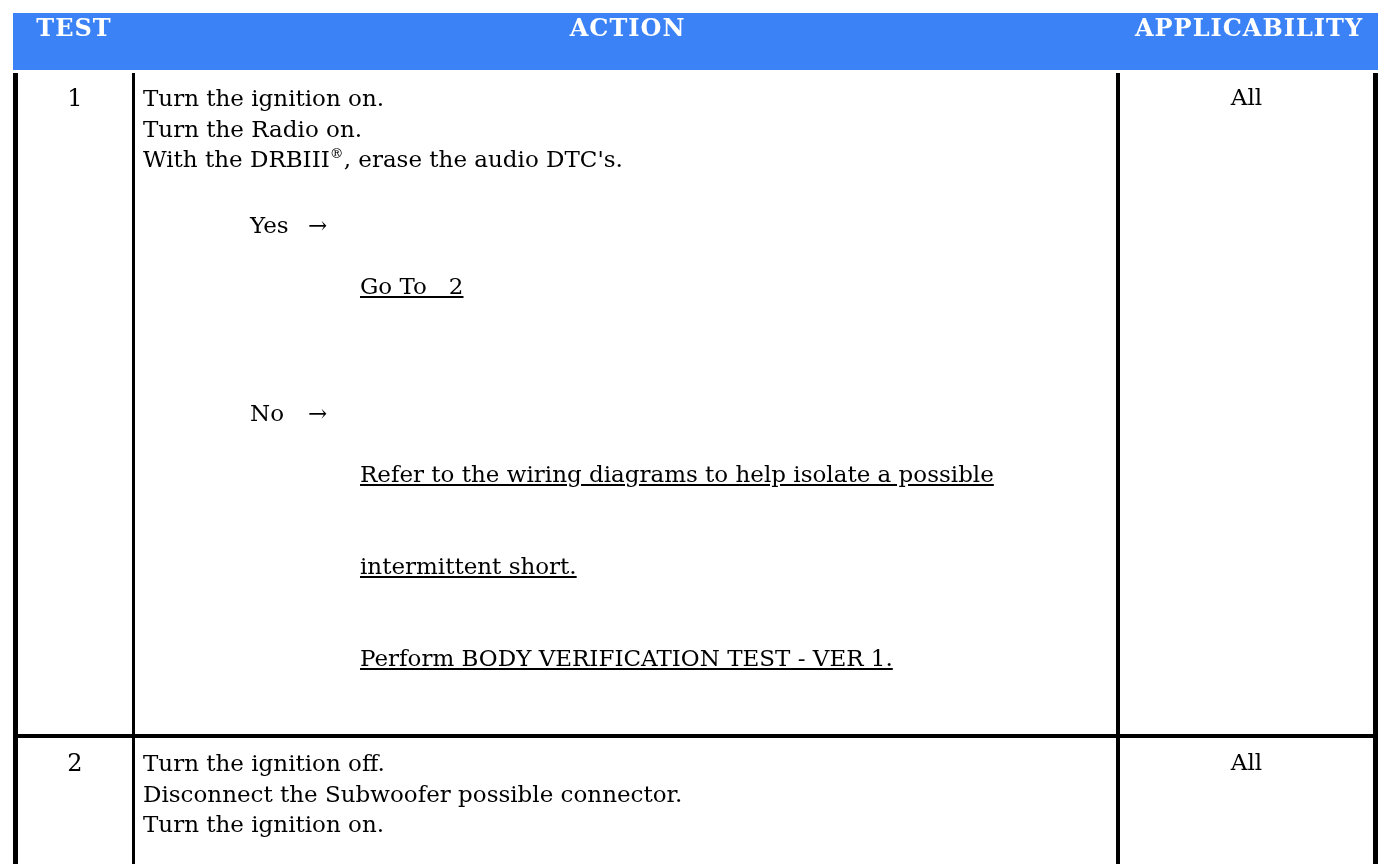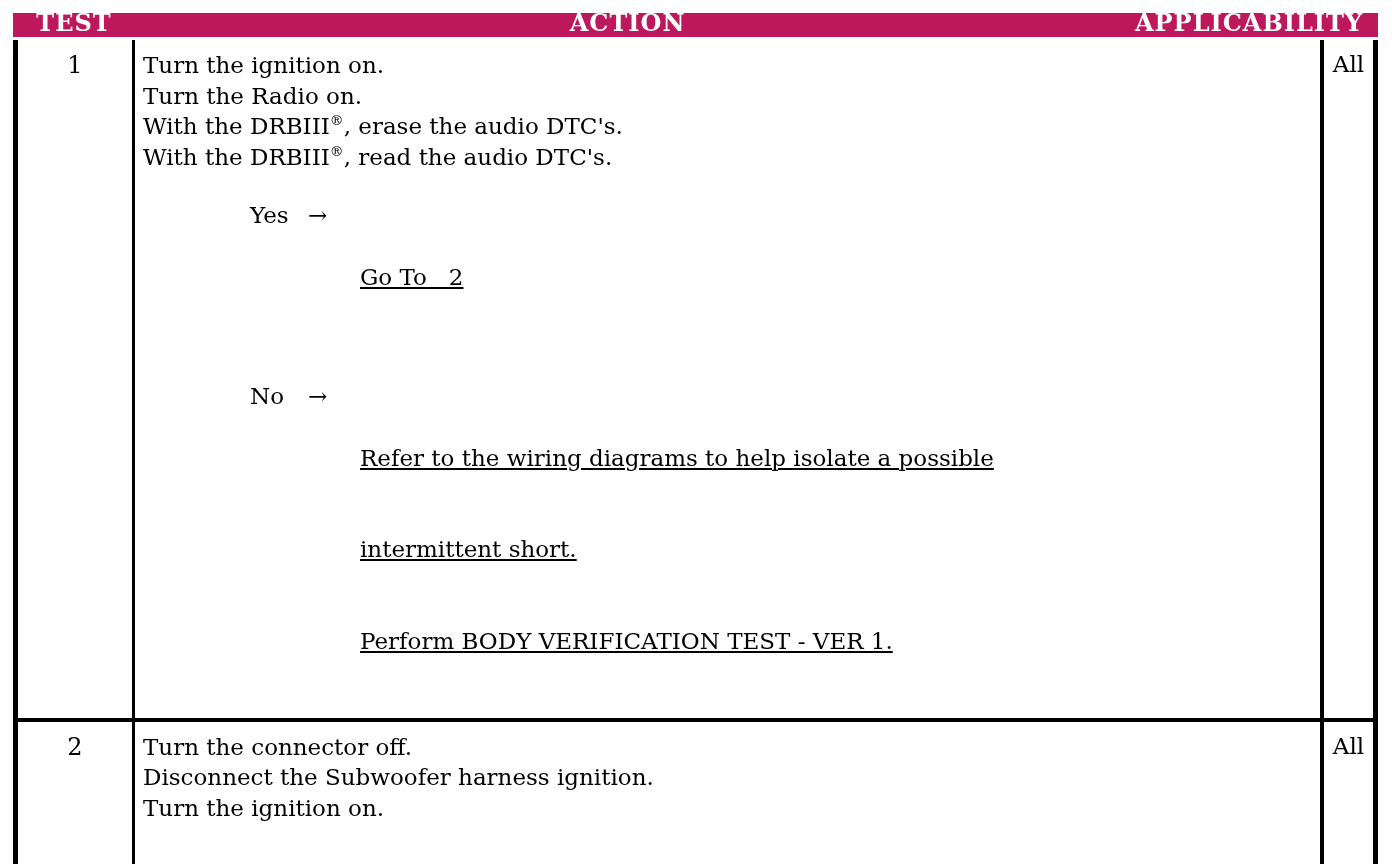--- a/index.html
+++ b/index.html
@@ -11,24 +11,24 @@
     position: relative;
     overflow: hidden;
   }
   .page { position: absolute; left: 0; top: 0; width: 1392px; height: 864px; background: #ffffff; }
 
   .diag-table { position: absolute; left: 13px; top: 13px; width: 1365px; }
 
   
   .thead {
     display: flex;
-    align-items: flex-end;
-    background: #be185d;
+    align-items: flex-start;
+    background: #3b82f6;
     color: #ffffff;
-    height: 24px;
+    height: 57px;
     font-weight: bold;
     font-size: 24px;
     letter-spacing: 1px;
   }
   .th { text-align: center; }
   .th-test   { width: 122px; }
   .th-action { width: 985px; }
   .th-applic { flex: 1; }
 
   
@@ -48,36 +48,36 @@
 
   .cell-test {
     width: 117px;
     border-right: 3px solid #000000;
     text-align: center;
     padding-top: 11px;
     font-size: 24px;
     flex-shrink: 0;
   }
   .cell-action {
-    width: 1189px;
+    width: 985px;
     border-right: 4px solid #000000;
     padding: 10px 2px 0 8px;
     font-size: 23px;
     flex-shrink: 0;
   }
   .cell-applic {
     flex: 1;
     text-align: center;
     padding-top: 11px;
     font-size: 23px;
   }
 
   .step { line-height: 30.6px; white-space: pre-wrap; }
 
-  .branch { display: flex; margin-top: 28px; line-height: 30.6px; }
+  .branch { display: flex; margin-top: 35px; line-height: 30.6px; }
   .branch-answer { margin-left: 107px; width: 58px; flex-shrink: 0; }
   .branch-arrow  { width: 52px; flex-shrink: 0; }
   .branch-result { white-space: pre-wrap; }
   .result-line { line-height: 30.6px; text-decoration: underline; }
 
   sup.reg { font-size: 0.6em; vertical-align: super; line-height: 0; }
 </style>
 </head>
 <body>
 
@@ -91,21 +91,20 @@
     </div>
 
     <div class="tbody">
 
       <div class="trow trow-1">
         <div class="cell-test">1</div>
         <div class="cell-action">
           <div class="step">Turn the ignition on.</div>
           <div class="step">Turn the Radio on.</div>
           <div class="step">With the DRBIII<sup class="reg">®</sup>, erase the audio DTC's.</div>
-          <div class="step">With the DRBIII<sup class="reg">®</sup>, read the audio DTC's.</div>
 
           <div class="branch">
             <div class="branch-answer">Yes</div>
             <div class="branch-arrow">→</div>
             <div class="branch-result">
               <div class="result-line">Go To   2</div>
             </div>
           </div>
 
           <div class="branch">
@@ -117,22 +116,22 @@
               <div class="result-line">Perform BODY VERIFICATION TEST - VER 1.</div>
             </div>
           </div>
         </div>
         <div class="cell-applic">All</div>
       </div>
 
       <div class="trow trow-2">
         <div class="cell-test">2</div>
         <div class="cell-action">
-          <div class="step">Turn the connector off.</div>
-          <div class="step">Disconnect the Subwoofer harness ignition.</div>
+          <div class="step">Turn the ignition off.</div>
+          <div class="step">Disconnect the Subwoofer possible connector.</div>
           <div class="step">Turn the ignition on.</div>
 
         </div>
         <div class="cell-applic">All</div>
       </div>
 
     </div>
   </div>
 </div>
 

